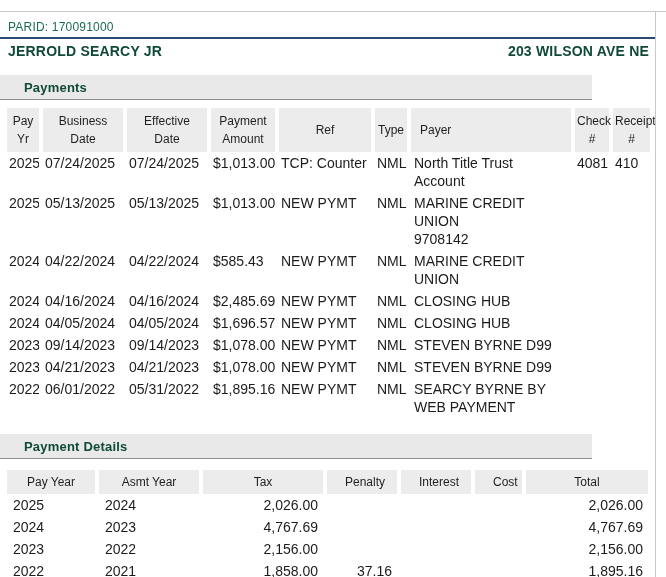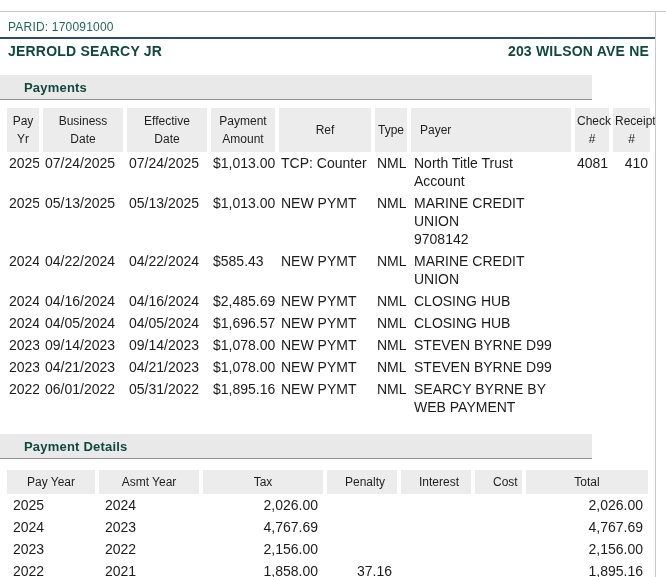--- a/index.html
+++ b/index.html
@@ -89,21 +89,21 @@
   .w-pay_yr{width:32px;}  .w-business_date{width:80px;} .w-effective_date{width:80px;}
   .w-payment_amount{width:64px;} .w-ref{width:92px;} .w-type{width:32px;}
   .w-payer{width:160px;} .w-check_no{width:34px;} .w-receipt_no{width:37px;}
   td.col-pay_yr{text-align:left;}
   td.col-business_date,td.col-effective_date{text-align:left;}
   td.col-payment_amount{text-align:left;padding-right:2px;}
   td.col-ref{text-align:left;}
   td.col-type{text-align:center;}
   th.col-payer{text-align:left;padding-left:9px;}
   td.col-payer{text-align:left;white-space:pre-line;padding-left:3px;}
-  td.col-check_no,td.col-receipt_no{text-align:right;}
+  td.col-check_no,td.col-receipt_no{text-align:left;}
   
   .w-pay_year{width:88px;} .w-asmt_year{width:100px;} .w-tax{width:120px;}
   .w-penalty{width:70px;} .w-interest{width:70px;} .w-cost{width:47px;}
   .w-total{width:122px;}
   td.col-pay_year,td.col-asmt_year{text-align:left;padding-left:6px;}
   td.col-tax,td.col-penalty,td.col-interest,td.col-cost,td.col-total{
     text-align:right;padding-right:5px;
   }
 </style>
 </head>

